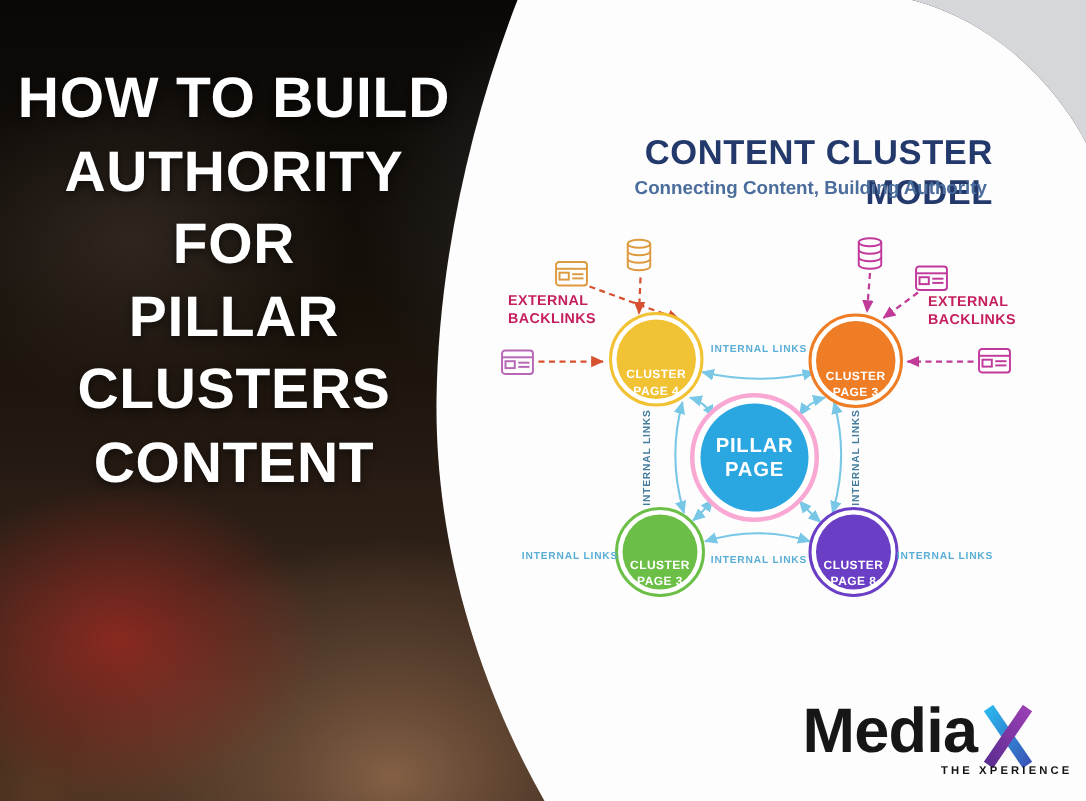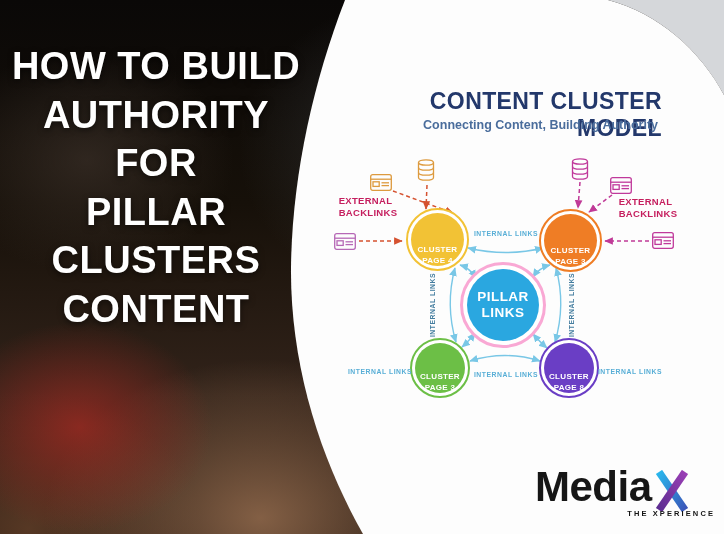--- a/index.html
+++ b/index.html
@@ -185,21 +185,21 @@
     </div>
     <div class="ring cl purple">
       <div class="core">
         <span>CLUSTER</span>
         <span>PAGE 8</span>
       </div>
     </div>
     <div class="ring pillar">
       <div class="core">
         <span>PILLAR</span>
-        <span>LINKS</span>
+        <span>PAGE</span>
       </div>
     </div>
 
     <div class="lbl external" style="left:368px;top:207px;">
       <div>EXTERNAL</div>
       <div>BACKLINKS</div>
     </div>
     <div class="lbl external" style="left:648px;top:208px;">
       <div>EXTERNAL</div>
       <div>BACKLINKS</div>

